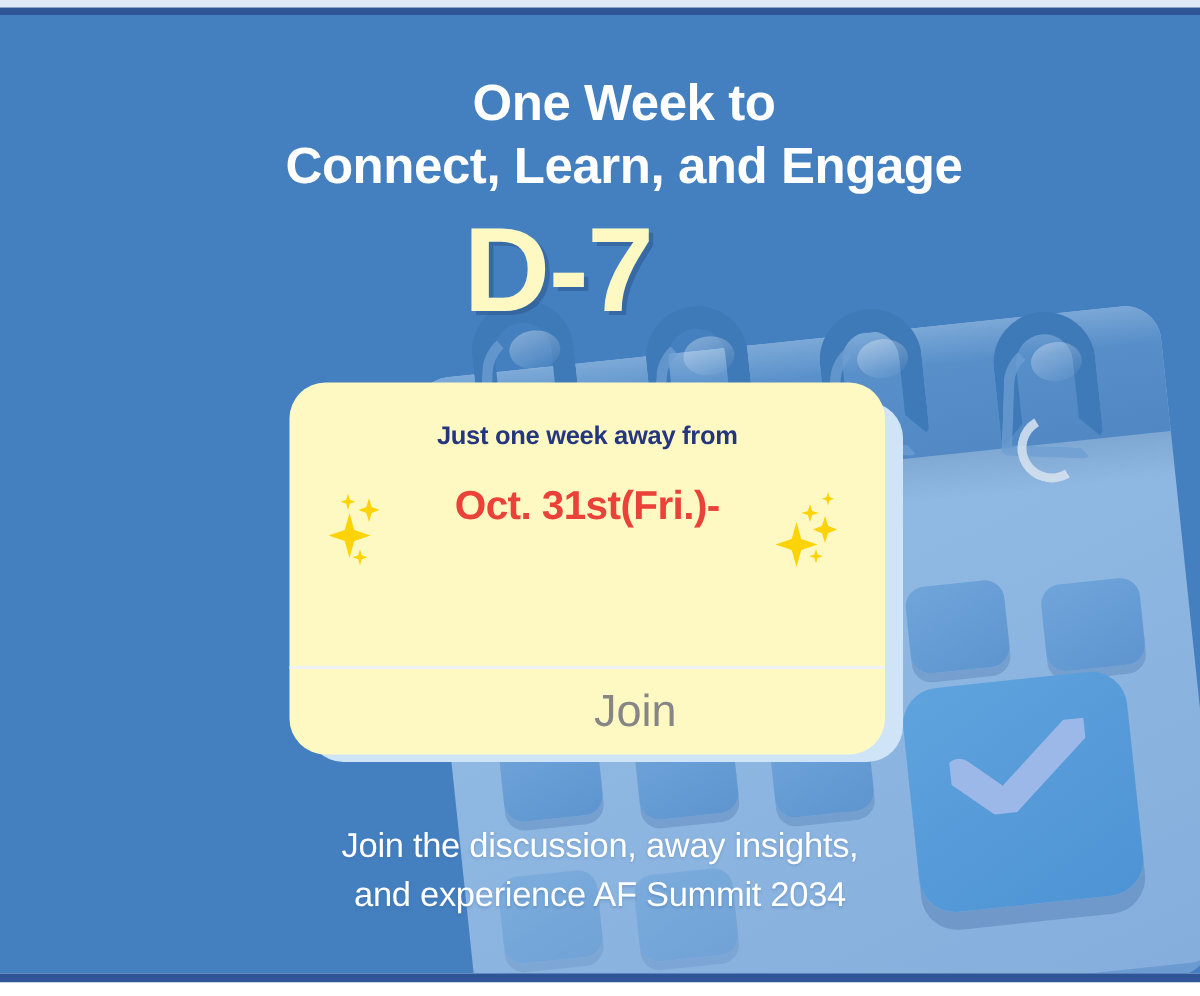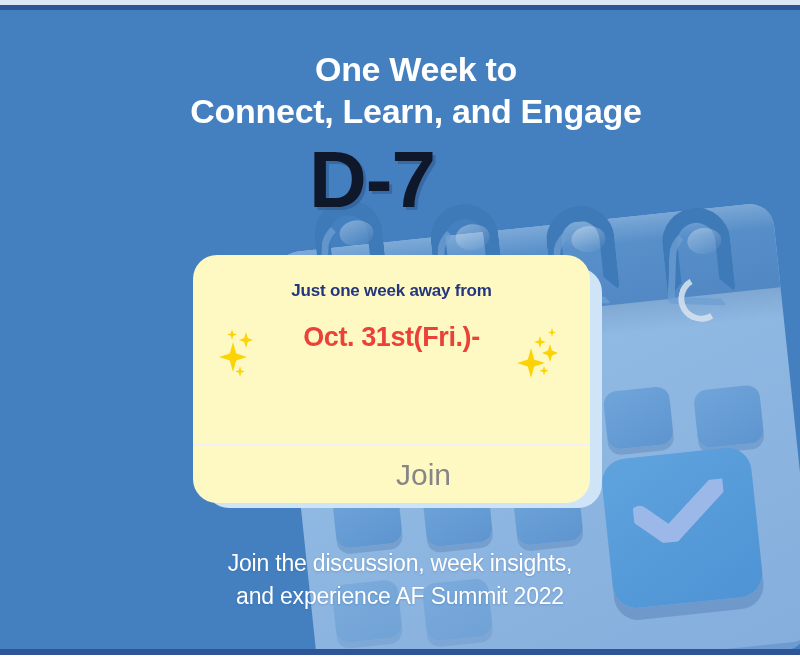--- a/index.html
+++ b/index.html
@@ -169,21 +169,21 @@
     font-size: 34px;
     font-weight: bold;
     line-height: 1.24;
     letter-spacing: -0.3px;
   }
   .dday {
     position: absolute;
     left: 0; top: 130px;
     width: 744px;
     text-align: center;
-    color: #0f172a;
+    color: #fef9c3;
     font-size: 80px;
     font-weight: bold;
     letter-spacing: -1px;
     line-height: 1;
     text-shadow: 3px 3px 0 rgba(40,80,130,.45);
   }
 
   
   .card-shadow {
     position: absolute;
@@ -362,22 +362,22 @@
         </div>
 
       </div>
 
       <div class="card-divider"></div>
 
       <div class="card-action">Join</div>
     </div>
 
     <div class="footer-text">
-      <div>Join the discussion, week insights,</div>
-      <div>and experience AF Summit 2022</div>
+      <div>Join the discussion, away insights,</div>
+      <div>and experience AF Summit 2034</div>
     </div>
 
   </div>
 
   <div class="edge-rule-bottom"></div>
   <div class="edge-strip-bottom"></div>
 
 </div>
 
 </body></html>

